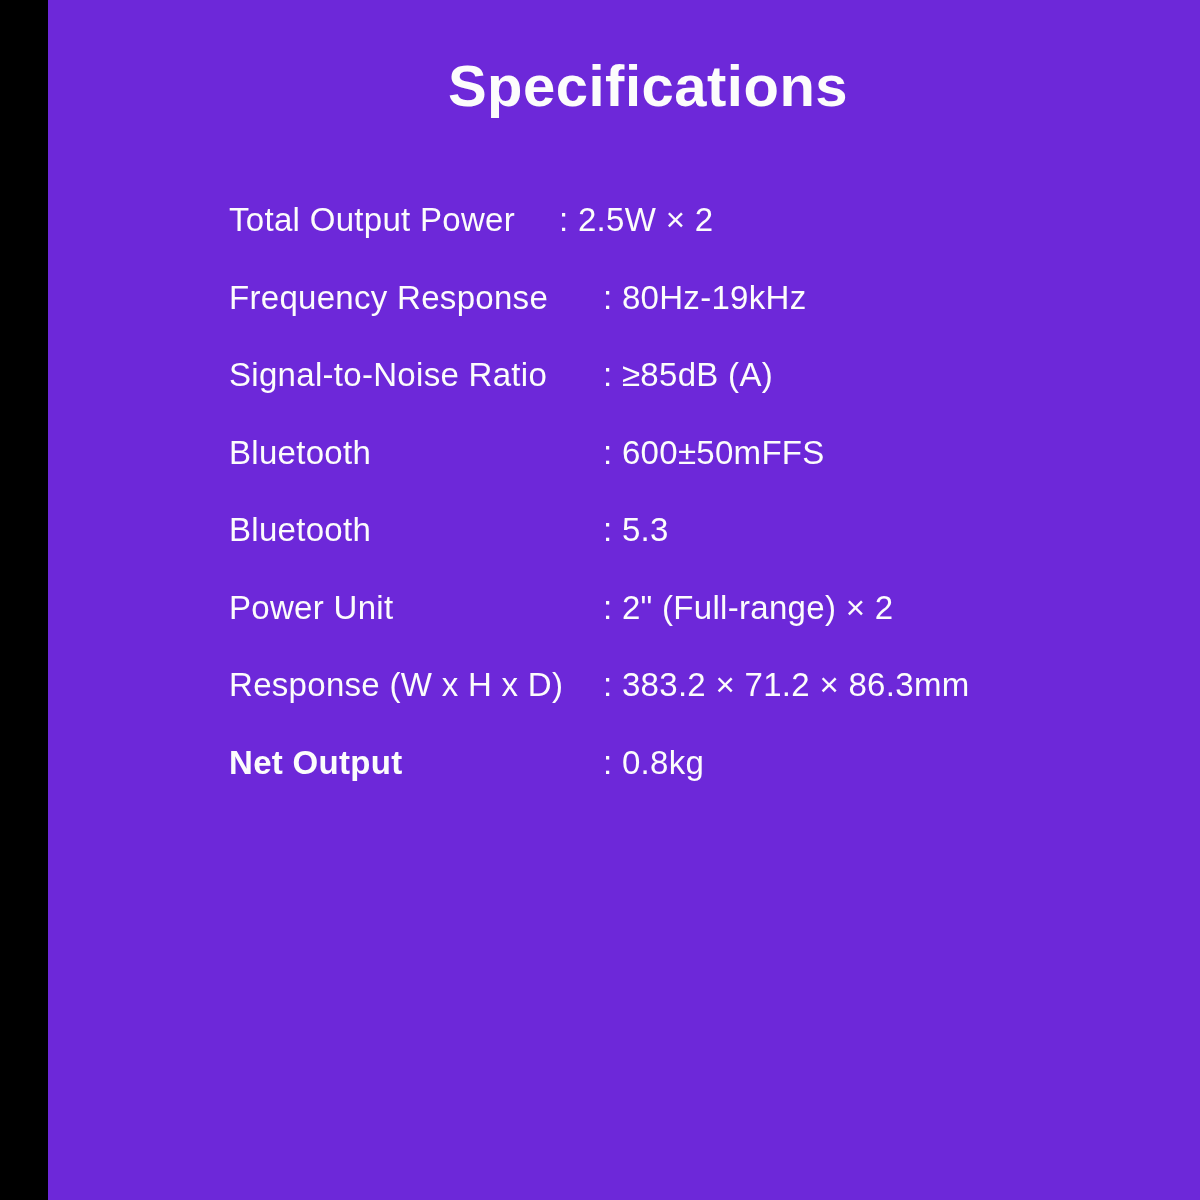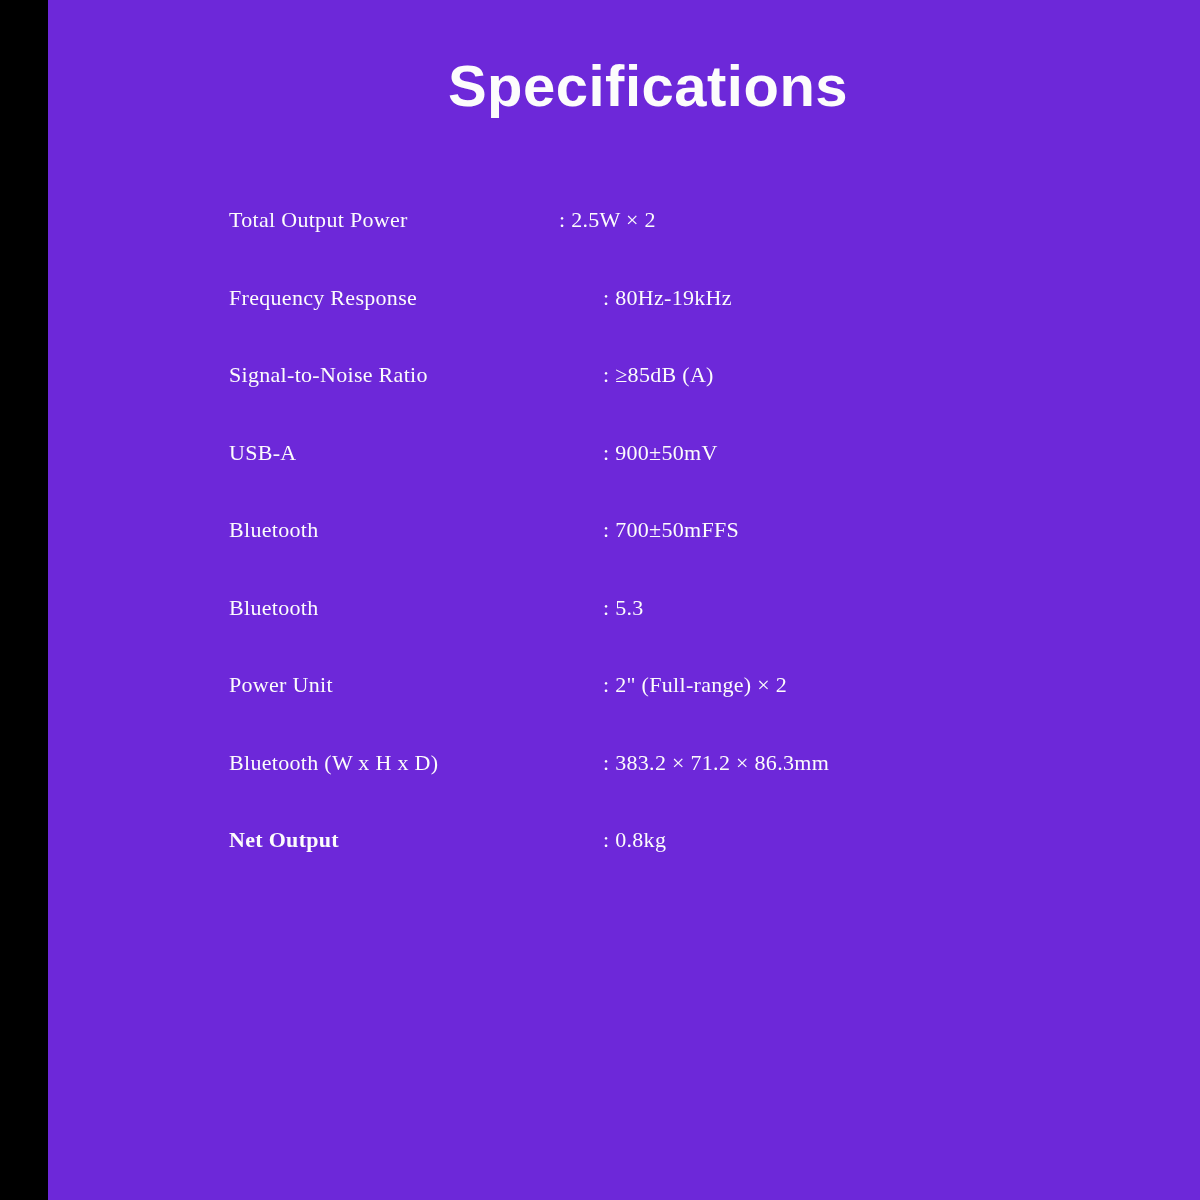--- a/index.html
+++ b/index.html
@@ -32,25 +32,24 @@
   .rows {
     position: absolute;
     left: 181px;
     top: 204px;
     width: 960px;
   }
   .row {
     position: relative;
     height: 31px;
     margin-bottom: 46.5px;
-    font-size: 22px;
+    font-size: 33px;
     line-height: 31px;
     letter-spacing: 0.3px;
     white-space: nowrap;
-    font-family: Liberation Serif, serif;
   }
   .row .label {
     display: inline-block;
     font-weight: 400;
     color: #fcfcfc;
   }
   .row .value {
     position: absolute;
     left: 374px;
     top: 0;
@@ -79,44 +78,40 @@
     <div class="row">
       <span class="label">Frequency Response</span>
       <span class="value">: 80Hz-19kHz</span>
     </div>
 
     <div class="row">
       <span class="label">Signal-to-Noise Ratio</span>
       <span class="value">: ≥85dB (A)</span>
     </div>
 
-    <div class="row">
-      <span class="label">USB-A</span>
-      <span class="value">: 900±50mV</span>
-    </div>
 
     <div class="row">
       <span class="label">Bluetooth</span>
-      <span class="value">: 700±50mFFS</span>
+      <span class="value">: 600±50mFFS</span>
     </div>
 
 
     <div class="row">
       <span class="label">Bluetooth</span>
       <span class="value">: 5.3</span>
     </div>
 
     <div class="row">
       <span class="label">Power Unit</span>
       <span class="value">: 2" (Full-range) × 2</span>
     </div>
 
 
     <div class="row">
-      <span class="label">Bluetooth (W x H x D)</span>
+      <span class="label">Response (W x H x D)</span>
       <span class="value">: 383.2 × 71.2 × 86.3mm</span>
     </div>
 
     <div class="row bold">
       <span class="label">Net Output</span>
       <span class="value">: 0.8kg</span>
     </div>
 
   </div>
 </div>

